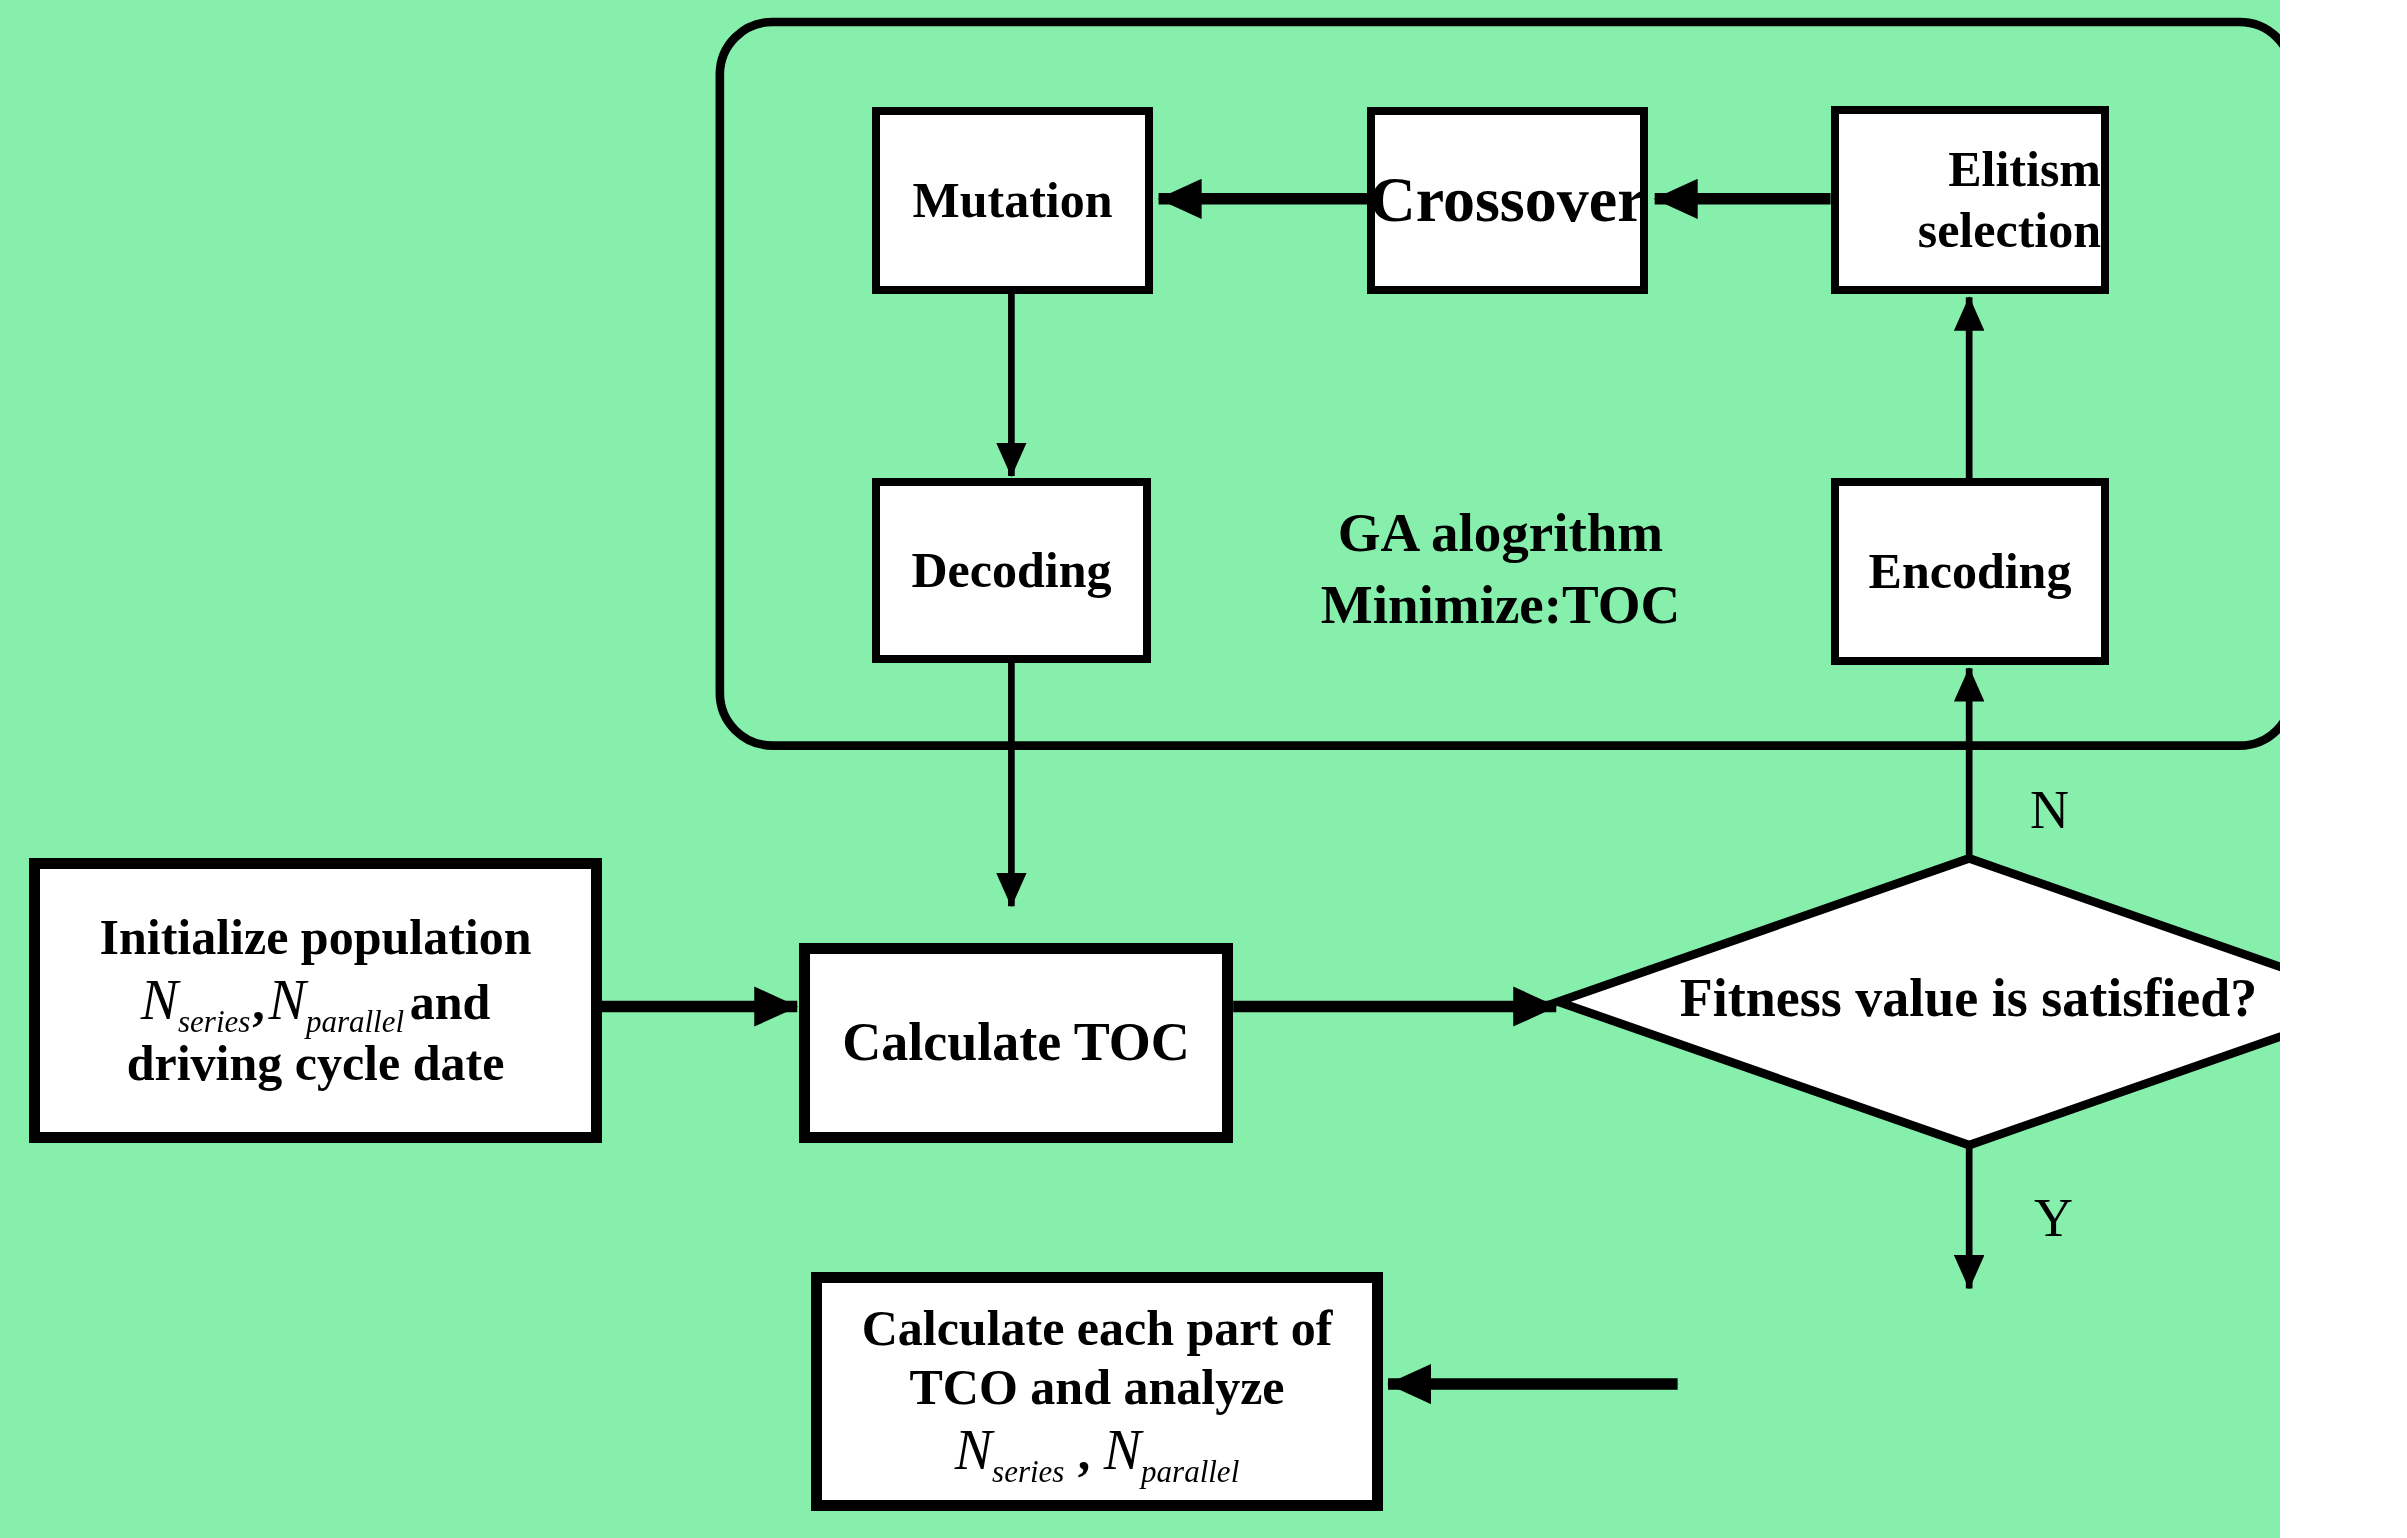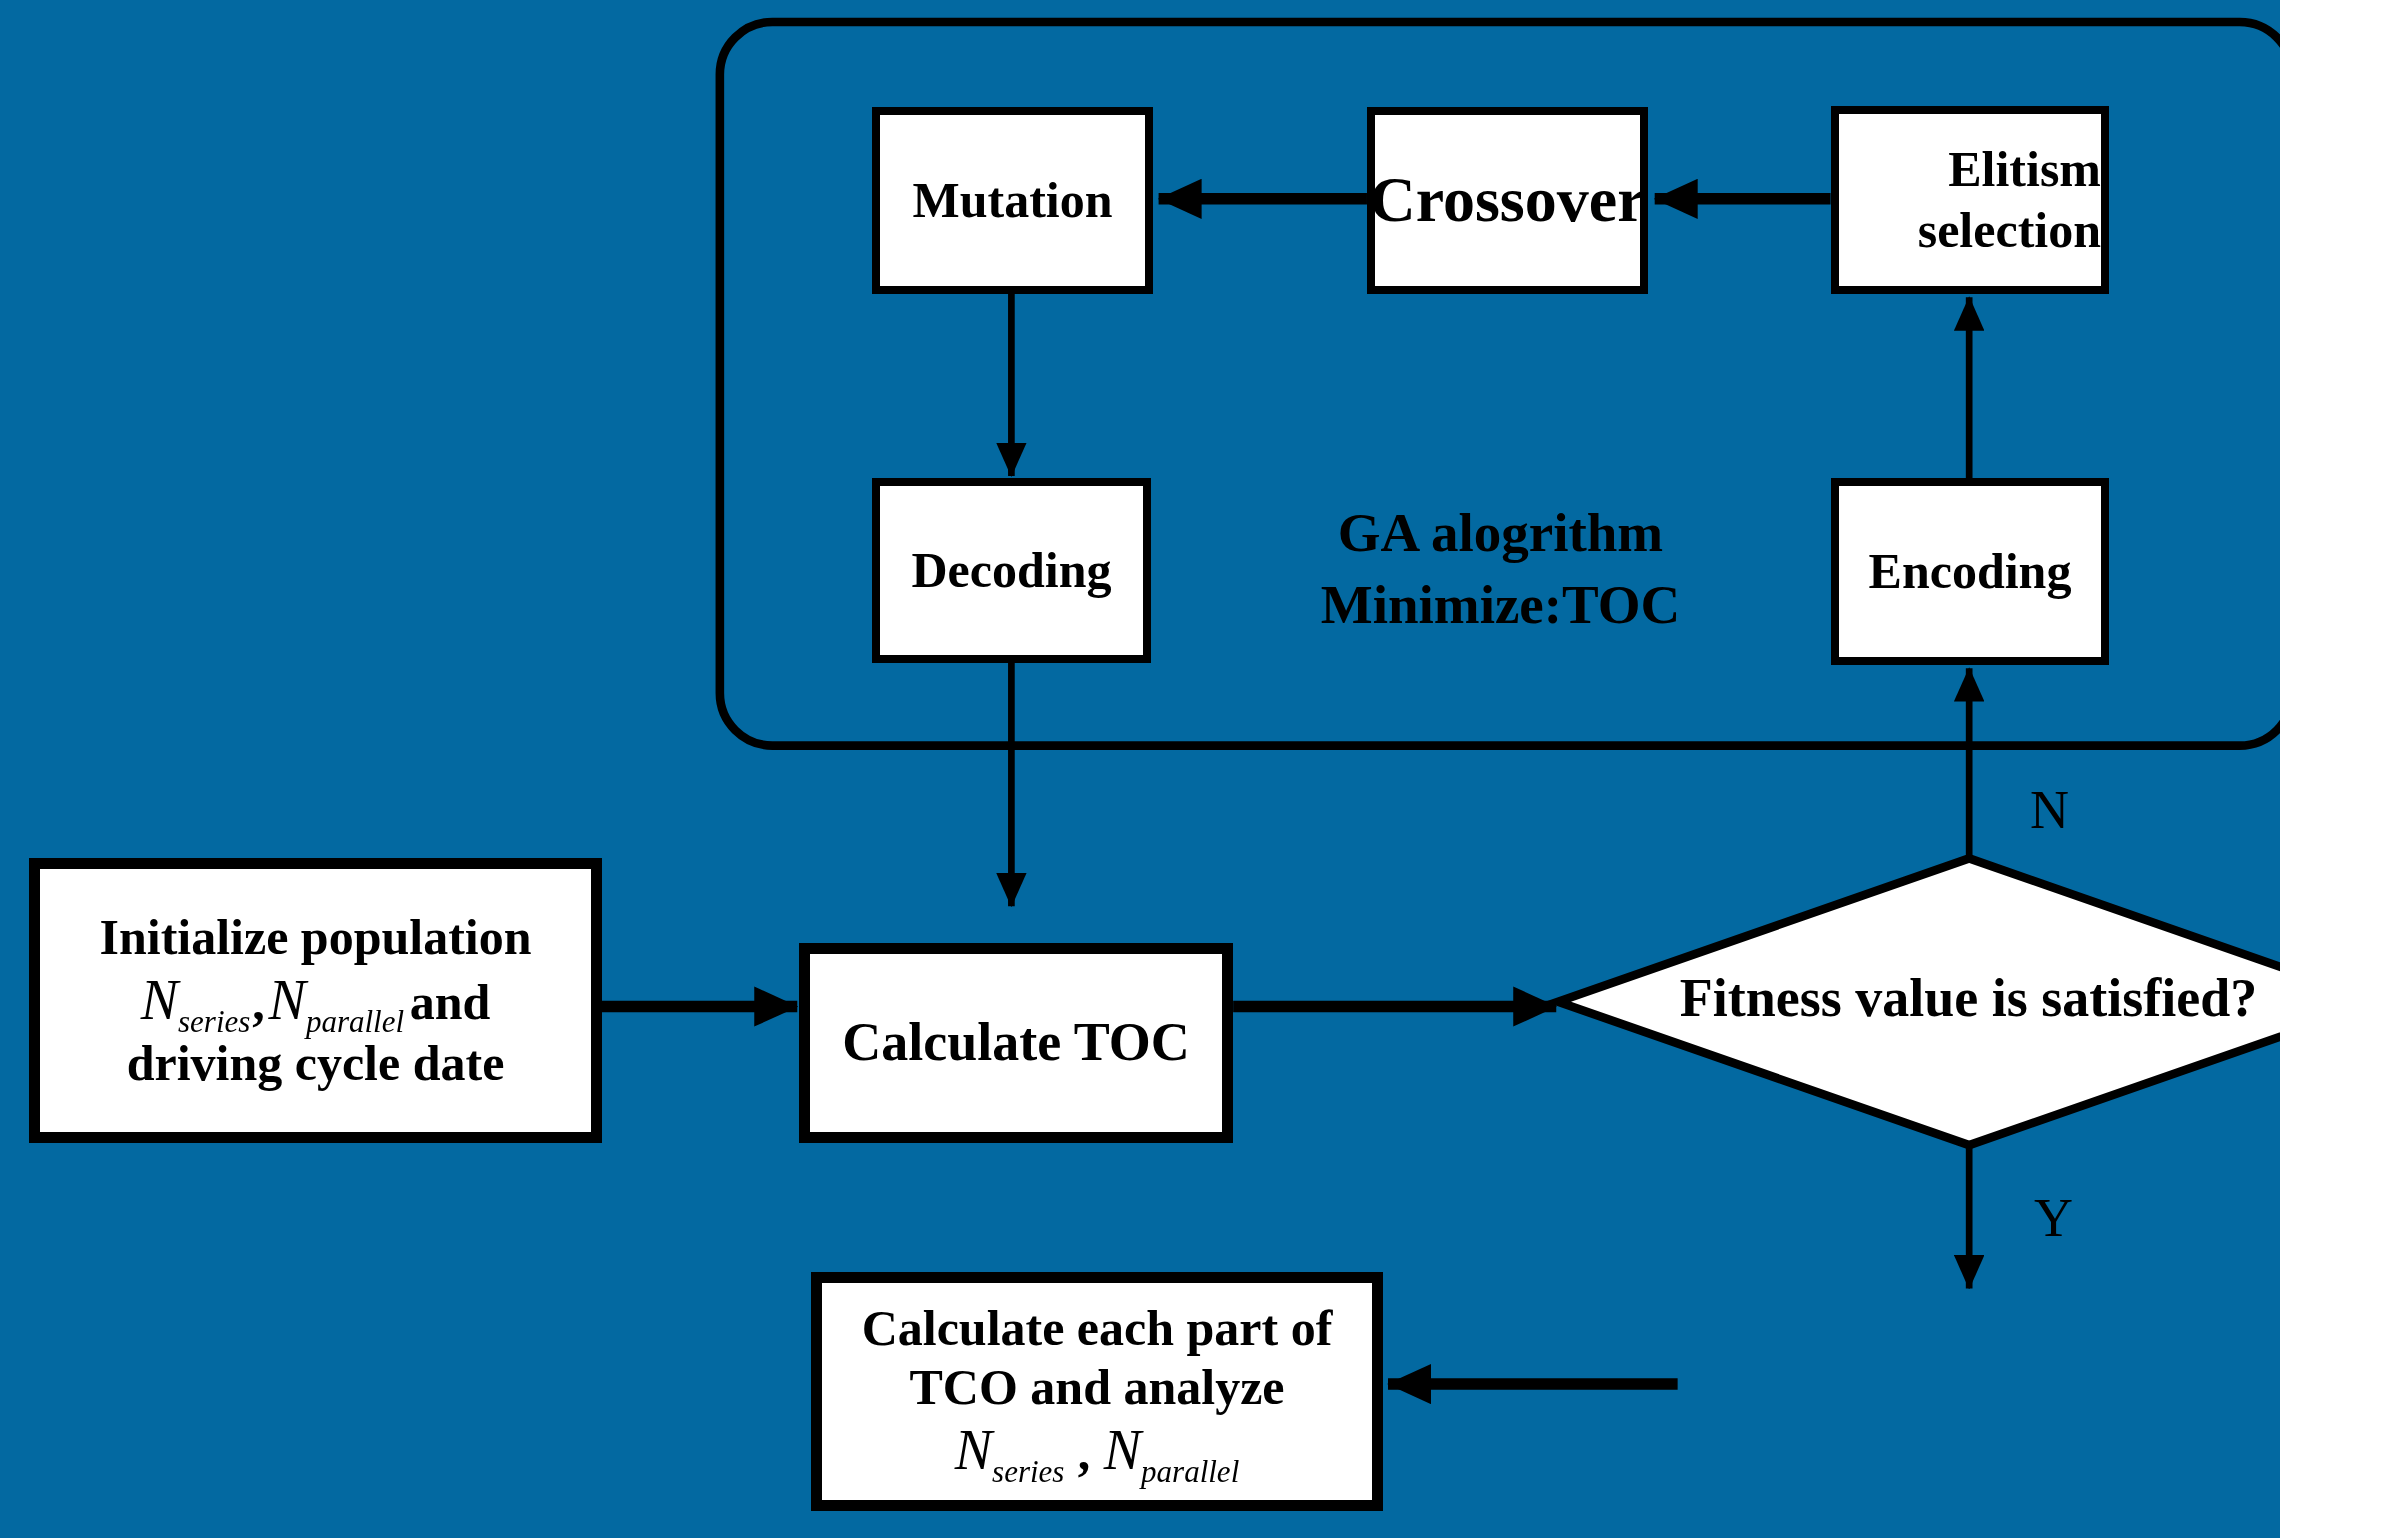--- a/index.html
+++ b/index.html
@@ -1,20 +1,20 @@
 <!DOCTYPE html>
 <html><head>
 <meta charset="utf-8">
 <style>
   html, body { margin: 0; padding: 0; background: #ffffff; }
   #canvas {
     position: relative;
     width: 2280px;
     height: 1538px;
-    background: #0369a1;
+    background: #86efac;
     font-family: "Liberation Serif", "DejaVu Serif", serif;
     color: #000;
     overflow: hidden;
   }
   #wires { position: absolute; left: 0; top: 0; width: 2408px; height: 1538px; }
 
   .box {
     position: absolute;
     box-sizing: border-box;
     border: 8.6px solid #000;

